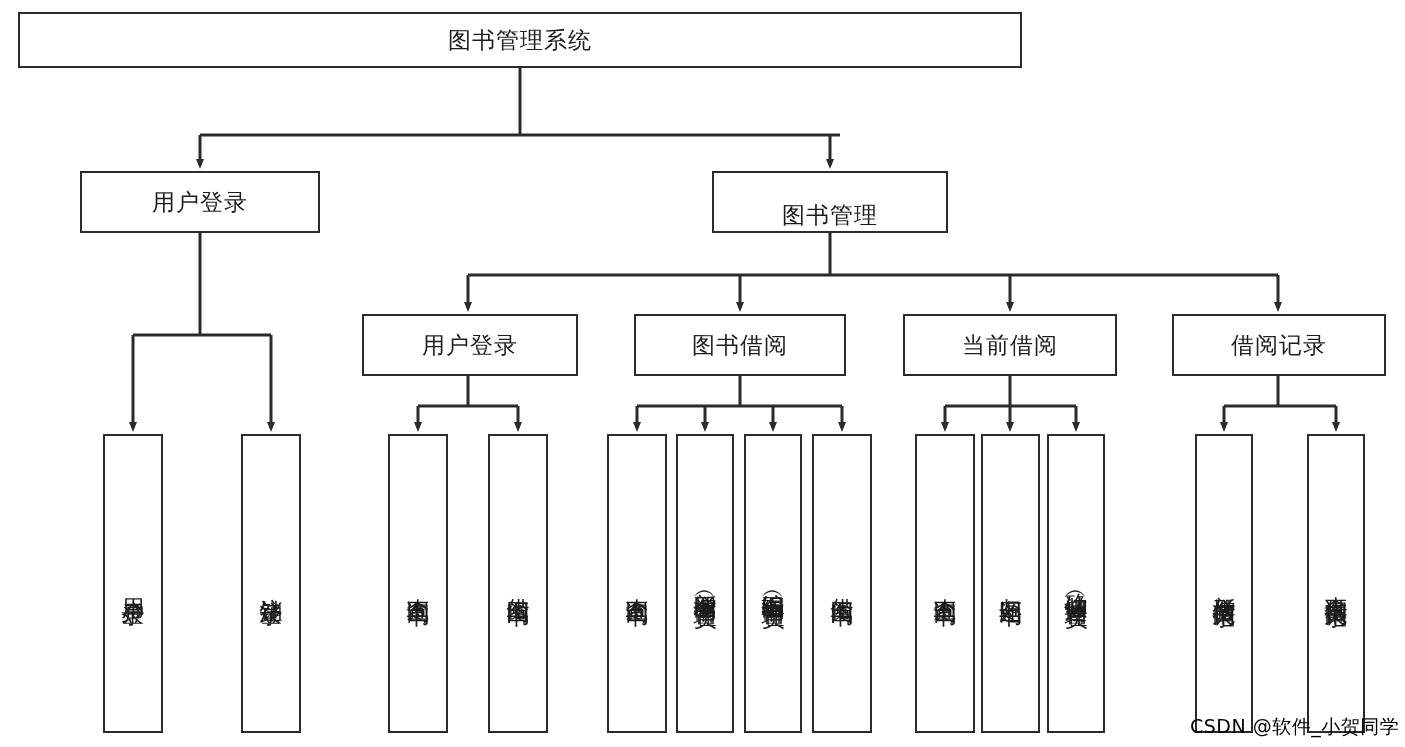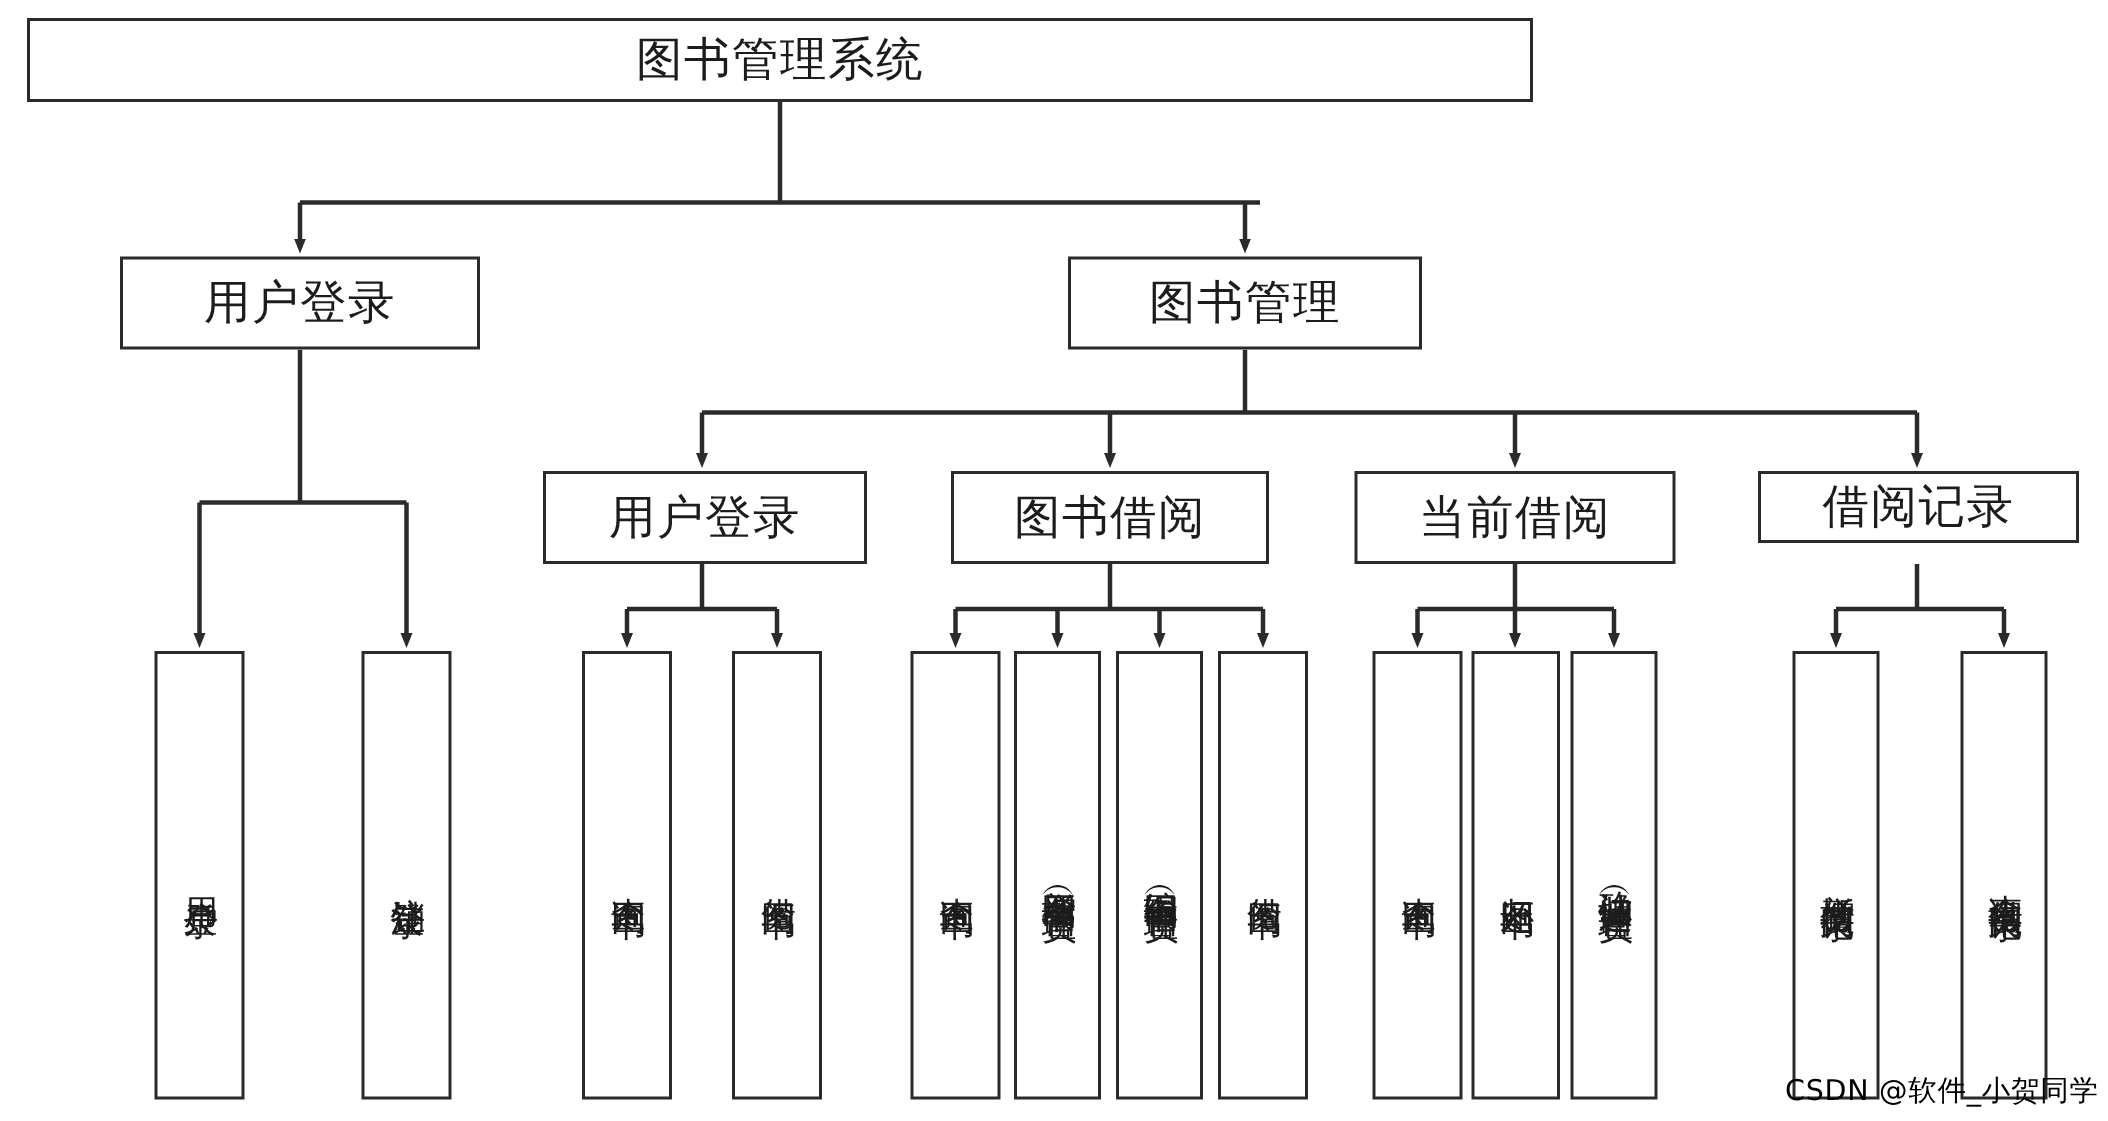--- a/index.html
+++ b/index.html
@@ -28,21 +28,21 @@
     position: absolute;
     box-sizing: border-box;
     border: 2px solid #2b2b2b;
     background: #ffffff;
     display: flex;
     align-items: center;
     justify-content: center;
     color: #1c1c1c;
   }
   .node.horiz {
-    font-size: 31px;
+    font-size: 23px;
     letter-spacing: 1px;
   }
   .node.vert {
     writing-mode: vertical-rl;
     text-orientation: upright;
     font-size: 23px;
     letter-spacing: 2px;
     line-height: 1;
     padding-top: 4px;
     padding-bottom: 4px;
@@ -121,34 +121,34 @@
     </g>
   </svg>
 
   <div class="node horiz" style="left:18px; top:12px; width:1004px; height:56px;">
     <span class="nlabel">图书管理系统</span>
   </div>
 
   <div class="node horiz" style="left:80px; top:171px; width:240px; height:62px;">
     <span class="nlabel">用户登录</span>
   </div>
-  <div class="node horiz" style="left:712px; top:171px; width:236px; height:62px;">
+  <div class="node horiz" style="left:712px; top:171px; width:236px; height:62px;align-items:flex-end;">
     <span class="nlabel">图书管理</span>
   </div>
 
   <div class="node horiz" style="left:362px; top:314px; width:216px; height:62px;">
     <span class="nlabel">用户登录</span>
   </div>
   <div class="node horiz" style="left:903px; top:314px; width:214px; height:62px;">
     <span class="nlabel">当前借阅</span>
   </div>
   <div class="node horiz" style="left:634px; top:314px; width:212px; height:62px;">
     <span class="nlabel">图书借阅</span>
   </div>
-  <div class="node horiz" style="left:1172px; top:314px; width:214px; height:48px;">
+  <div class="node horiz" style="left:1172px; top:314px; width:214px; height:62px;">
     <span class="nlabel">借阅记录</span>
   </div>
 
   <div class="node vert" style="left:103px; top:434px; width:60px; height:299px;">
     <span class="nlabel">用户登录</span>
   </div>
   <div class="node vert" style="left:241px; top:434px; width:60px; height:299px;">
     <span class="nlabel">注销登录</span>
   </div>
 

